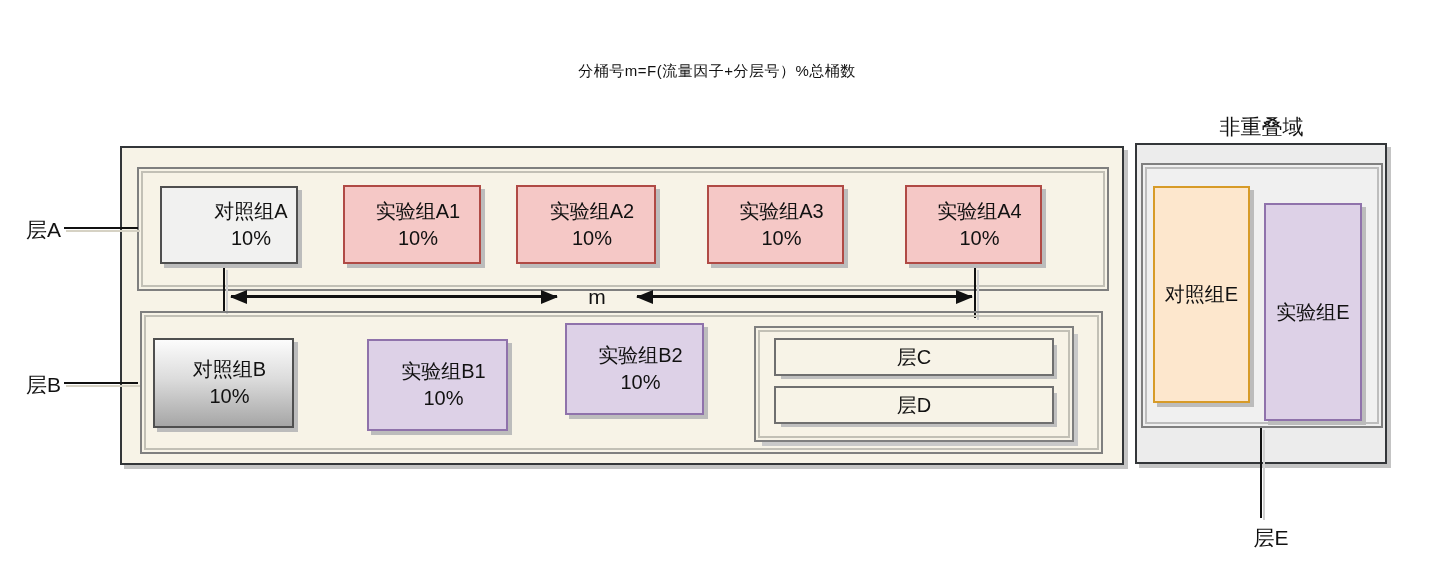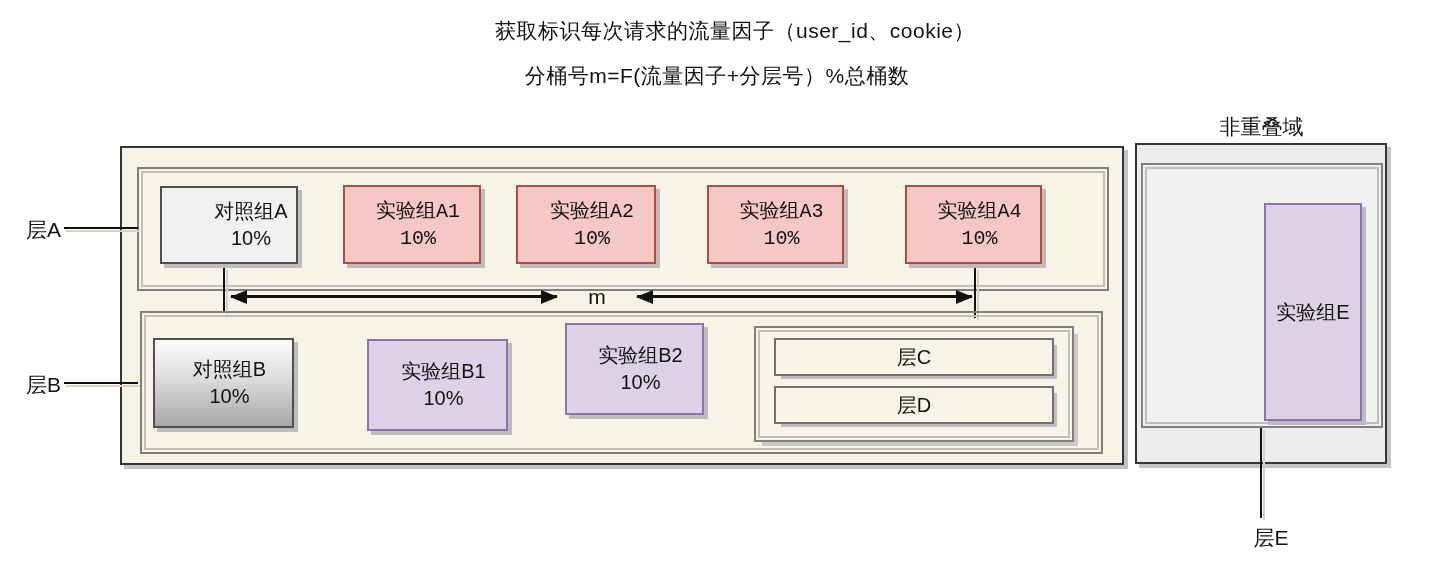--- a/index.html
+++ b/index.html
@@ -2,40 +2,40 @@
 <html><head>
 <meta charset="utf-8">
 <style>
   html,body{margin:0;padding:0;background:#ffffff;}
   #canvas{
     position:relative;width:1434px;height:562px;overflow:hidden;
     font-family:"Liberation Sans","DejaVu Sans",sans-serif;
     color:#111;background:#ffffff;
   }
   .title{position:absolute;left:36px;right:0;text-align:center;font-size:21px;letter-spacing:0.5px;}
-  .title2{position:absolute;left:0;right:0;text-align:center;font-size:21px;letter-spacing:0.5px;}
+  .title2{position:absolute;left:0;right:0;text-align:center;font-size:15px;letter-spacing:0.5px;}
   .domain-label{position:absolute;text-align:center;font-size:21px;font-weight:400;}
   
   .bigbox{position:absolute;border:2.5px solid #333639;box-shadow:4px 4px 0 #c4c4c4;}
   .cream{background:#f7f3e7;}
   .graybg{background:#ececec;}
   
   .dbl{position:absolute;border:2px solid #7f7f7f;}
   .dbl::after{content:"";position:absolute;inset:2px;border:2px solid #c2c0b6;pointer-events:none;}
   .dbl.graytone::after{border-color:#bdbdbd;}
   
   .gbox{
     position:absolute;display:flex;flex-direction:column;justify-content:center;
     align-items:center;text-align:center;font-size:20px;line-height:1.35;
     box-shadow:4px 4px 0 #bcbcbc;padding-left:12px;box-sizing:border-box;
   }
   .gbox .gname,.gbox .gpct{display:block;}
   .ctrl-a{background:#f1f1f0;border:2px solid #4f4f4f;padding-left:44px;}
   .ctrl-b{background:linear-gradient(180deg,#fcfcfc 0%,#dcdcdc 45%,#a6a6a6 100%);border:2px solid #4f4f4f;}
-  .exp-a{background:#f5c8c6;border:2px solid #b04a45;font-family:Liberation Mono, monospace;}
+  .exp-a{background:#f5c8c6;border:2px solid #b04a45;}
   .exp-b{background:#ddd1e7;border:2px solid #8f72ab;}
   .ctrl-e{background:#fde7cd;border:2px solid #d79b28;padding-left:0;}
   .exp-e{background:#ddd1e7;border:2px solid #8f72ab;padding-left:0;margin-top:20px;}
   
   .cd-container{position:absolute;border:2px solid #7f7f7f;box-shadow:6px 6px 0 -2px #c9c9c9;}
   .cd-container::after{content:"";position:absolute;inset:2px;border:2px solid #c2c0b6;pointer-events:none;}
   .bar{
     position:absolute;border:2px solid #6f6f6f;box-shadow:5px 5px 0 -2px #bfbfbf;
     display:flex;align-items:center;justify-content:center;font-size:20px;background:#f7f3e7;
   }
@@ -52,21 +52,20 @@
     border-top:7px solid transparent;border-bottom:7px solid transparent;border-left:17px solid #111;
   }
   .m-label{position:absolute;font-size:21px;text-align:center;}
   .side-label{position:absolute;font-size:21px;}
 </style>
 </head>
 <body>
 
 <div id="canvas">
 
-  <div class="title" style="top:17px;">获取标识每次请求的流量因子（user_id、cookie）</div>
   <div class="title2" style="top:62px;">分桶号m=F(流量因子+分层号）%总桶数</div>
 
   <div class="bigbox cream" style="left:120px;top:146px;width:1000px;height:315px;"></div>
 
   <div class="dbl" style="left:137px;top:167px;width:968px;height:120px;"></div>
 
   <div class="gbox ctrl-a" style="left:160px;top:186px;width:138px;height:78px;">
     <span class="gname">对照组A</span>
     <span class="gpct">10%</span>
   </div>
@@ -118,20 +117,23 @@
 
   <div class="side-label" style="left:26px;top:216px;">层A</div>
   <div class="lline" style="left:64px;top:227px;width:74px;"></div>
   <div class="side-label" style="left:26px;top:371px;">层B</div>
   <div class="lline" style="left:64px;top:382px;width:74px;"></div>
 
   <div class="domain-label" style="left:1135px;width:253px;top:113px;">非重叠域</div>
   <div class="bigbox graybg" style="left:1135px;top:143px;width:248px;height:317px;"></div>
   <div class="dbl graytone" style="left:1141px;top:163px;width:238px;height:261px;background:#f0f0f0;"></div>
 
+  <div class="gbox ctrl-e" style="left:1153px;top:186px;width:97px;height:217px;">
+    <span class="gname">对照组E</span>
+  </div>
   <div class="gbox exp-e" style="left:1264px;top:183px;width:98px;height:218px;">
     <span class="gname">实验组E</span>
   </div>
 
   <div class="vtick" style="left:1260px;top:428px;height:90px;"></div>
   <div class="side-label" style="left:1228px;top:524px;width:86px;text-align:center;">层E</div>
 
 </div>
 
 </body></html>

